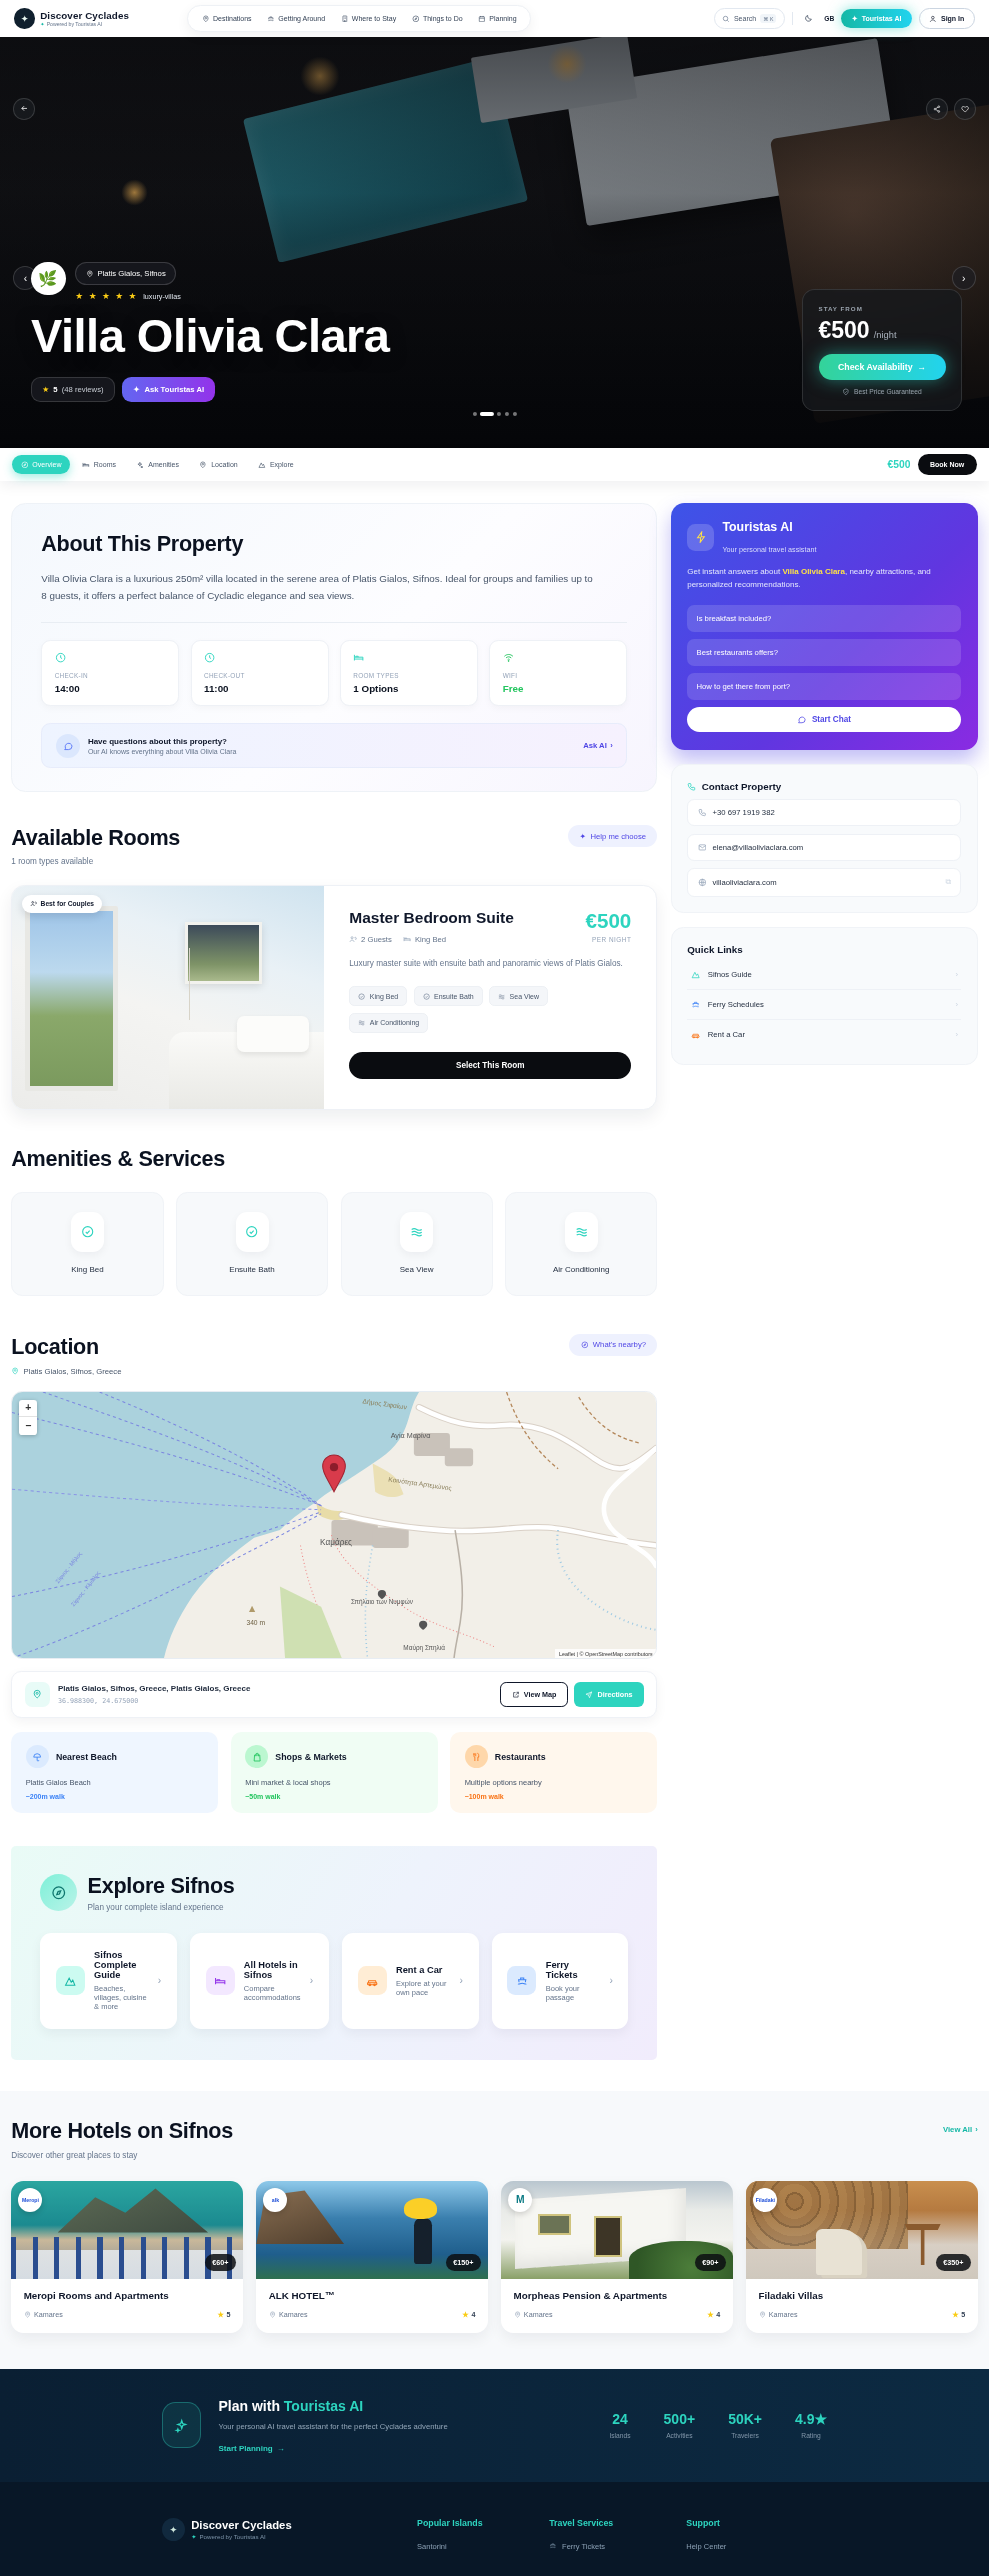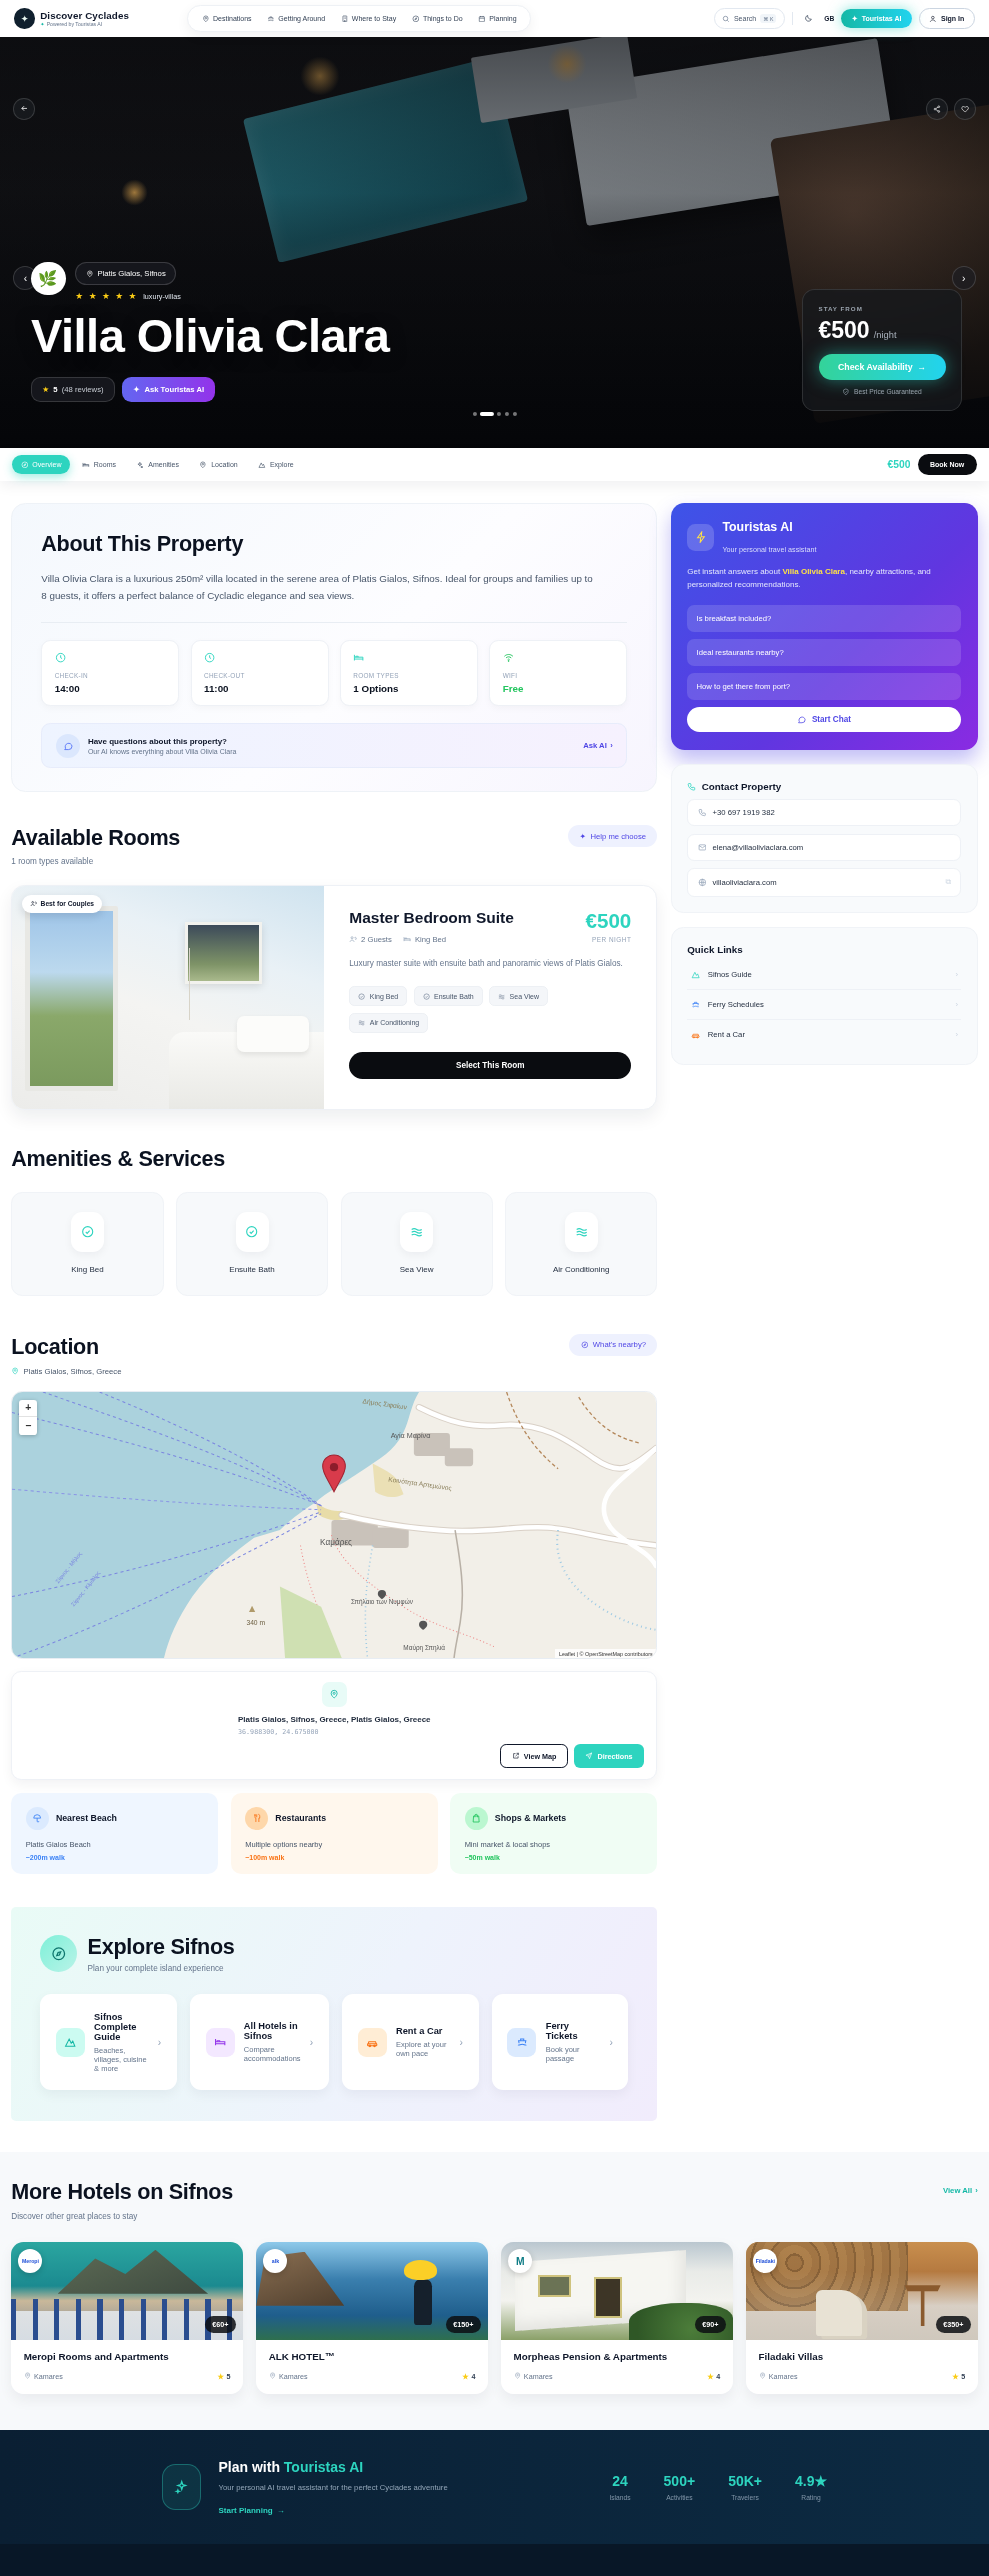--- a/index.html
+++ b/index.html
@@ -134,21 +134,21 @@
   .location-section { margin-top:38px; }
   .loc-head { display:flex; align-items:flex-start; }
   .loc-sub { display:flex; gap:4.1px; align-items:center; color:#475569; font-size:7.7px; margin-top:7.2px; }
   .loc-sub svg { width:8.2px; height:8.2px; stroke:#2dd4bf; }
   .nearby-btn { margin-left:auto; background:#eef1fe; color:#4f46e5; border-radius:515px; padding:6.7px 11.3px; font-size:7.7px; display:flex; gap:4.6px; align-items:center; cursor:pointer; }
   .map-wrap { margin-top:15.5px; border-radius:11.3px; overflow:hidden; position:relative; border:0.5px solid #e8edf3; height:268px; }
   .map-zoom { position:absolute; left:7.2px; top:7.2px; width:17.5px; background:#fff; border-radius:3.1px; box-shadow:0 1px 4.1px rgba(0,0,0,.25); overflow:hidden; z-index:5; }
   .map-zoom div { height:17.5px; display:flex; align-items:center; justify-content:center; font-size:10.3px; font-weight:bold; color:#333; cursor:pointer; }
   .map-zoom div:first-child { border-bottom:0.5px solid #e2e2e2; }
   .map-attr { position:absolute; right:0; bottom:0; background:rgba(255,255,255,.8); font-size:5.4px; color:#333; padding:1.5px 3.6px; z-index:5; }
-  .addr-bar { margin-top:11.3px; background:#fff; border:0.5px solid #eef1f6; border-radius:10.3px; padding:10.3px 12.4px; display:flex; align-items:center; gap:8.2px; box-shadow:0 4.1px 11.3px rgba(15,23,42,.05);flex-direction:column; }
+  .addr-bar { margin-top:11.3px; background:#fff; border:0.5px solid #eef1f6; border-radius:10.3px; padding:10.3px 12.4px; display:flex; align-items:center; gap:8.2px; box-shadow:0 4.1px 11.3px rgba(15,23,42,.05); }
   .addr-icon { width:25px; height:25px; border-radius:7.2px; background:#e8fbf7; color:#14b8a6; display:flex; align-items:center; justify-content:center; }
   .addr-line { font-size:8px; font-weight:bold; color:#1e293b; }
   .addr-coords { font-family:"DejaVu Sans Mono", monospace; color:#94a3b8; font-size:6.7px; margin-top:3.6px; }
   .addr-actions { margin-left:auto; display:flex; gap:6.2px; }
   .viewmap-btn { border:1px solid #0f172a; border-radius:6.2px; padding:6.7px 10.3px; font-weight:bold; font-size:7.2px; display:flex; gap:4.6px; align-items:center; cursor:pointer; }
   .directions-btn { background:#2dd4bf; color:#fff; border-radius:6.2px; padding:6.7px 11.3px; font-weight:bold; font-size:7.2px; display:flex; gap:4.6px; align-items:center; cursor:pointer; }
   .nearby-grid { display:grid; grid-template-columns:repeat(3,1fr); gap:12.4px; margin-top:13.4px; }
   .nearby-card { border-radius:10.3px; padding:13.4px 14.4px; }
   .nearby-card.blue { background:#eff6ff; } .nearby-card.orange { background:#fff7ed; } .nearby-card.green { background:#f0fdf4; }
   .nearby-top { display:flex; gap:7.2px; align-items:center; }
@@ -769,45 +769,45 @@
                 <svg width="10.3" height="10.3" viewBox="0 0 24 24" fill="none" stroke="#3b82f6" stroke-width="2">
                   <path d="M4 12a8 8 0 0 1 16 0z"></path>
                   <path d="M12 12v7a2 2 0 0 0 4 0"></path>
                 </svg>
               </div>
             <div class="nearby-title">Nearest Beach</div>
           </div>
           <div class="nearby-name">Platis Gialos Beach</div>
           <div class="nearby-dist">~200m walk</div>
         </div>
-        <div class="nearby-card orange">
-          <div class="nearby-top">
-            <div class="nearby-ic">
-                <svg width="10.3" height="10.3" viewBox="0 0 24 24" fill="none" stroke="#f97316" stroke-width="2">
-                  <path d="M7 3v7a2 2 0 0 0 2 2v9M11 3v7M7 3v4M15 3c2 0 3 2 3 5v4h-2v9"></path>
-                </svg>
-              </div>
-            <div class="nearby-title">Restaurants</div>
-          </div>
-          <div class="nearby-name">Multiple options nearby</div>
-          <div class="nearby-dist">~100m walk</div>
-        </div>
         <div class="nearby-card green">
           <div class="nearby-top">
             <div class="nearby-ic">
                 <svg width="10.3" height="10.3" viewBox="0 0 24 24" fill="none" stroke="#22c55e" stroke-width="2">
                   <path d="M6 7h12l1 14H5z"></path>
                   <path d="M9 10V6a3 3 0 0 1 6 0v4"></path>
                 </svg>
               </div>
             <div class="nearby-title">Shops &amp; Markets</div>
           </div>
           <div class="nearby-name">Mini market &amp; local shops</div>
           <div class="nearby-dist">~50m walk</div>
         </div>
+        <div class="nearby-card orange">
+          <div class="nearby-top">
+            <div class="nearby-ic">
+                <svg width="10.3" height="10.3" viewBox="0 0 24 24" fill="none" stroke="#f97316" stroke-width="2">
+                  <path d="M7 3v7a2 2 0 0 0 2 2v9M11 3v7M7 3v4M15 3c2 0 3 2 3 5v4h-2v9"></path>
+                </svg>
+              </div>
+            <div class="nearby-title">Restaurants</div>
+          </div>
+          <div class="nearby-name">Multiple options nearby</div>
+          <div class="nearby-dist">~100m walk</div>
+        </div>
       </div>
     </div>
 
     <div class="explore-card">
       <div class="explore-head">
         <div class="explore-big-ic">
             <svg width="15.5" height="15.5" viewBox="0 0 24 24" fill="none" stroke="#0f766e" stroke-width="2">
               <circle cx="12" cy="12" r="9"></circle>
               <path d="M15 9l-2 5-4 1 2-5z"></path>
             </svg>
@@ -884,21 +884,21 @@
               <path d="M13 2L5 13h6l-1 9 8-11h-6z"></path>
             </svg>
           </div>
         <div>
           <div class="ai-title">Touristas AI</div>
           <div class="ai-subtitle">Your personal travel assistant</div>
         </div>
       </div>
       <div class="ai-desc"><span>Get instant answers about </span><b>Villa Olivia Clara</b><span>, nearby attractions, and personalized recommendations.</span></div>
       <div class="ai-q">Is breakfast included?</div>
-      <div class="ai-q">Ideal restaurants nearby?</div>
+      <div class="ai-q">Best restaurants offers?</div>
       <div class="ai-q">How to get there from port?</div>
       <div class="ai-chat-btn">
         <svg width="9.3" height="9.3" viewBox="0 0 24 24" fill="none" stroke="#4f46e5" stroke-width="2">
             <path d="M21 12a8 8 0 0 1-8 8H4l2-3a8 8 0 1 1 15-5z"></path>
           </svg>
         <span>Start Chat</span>
       </div>
     </div>
 
     <div class="side-card">

